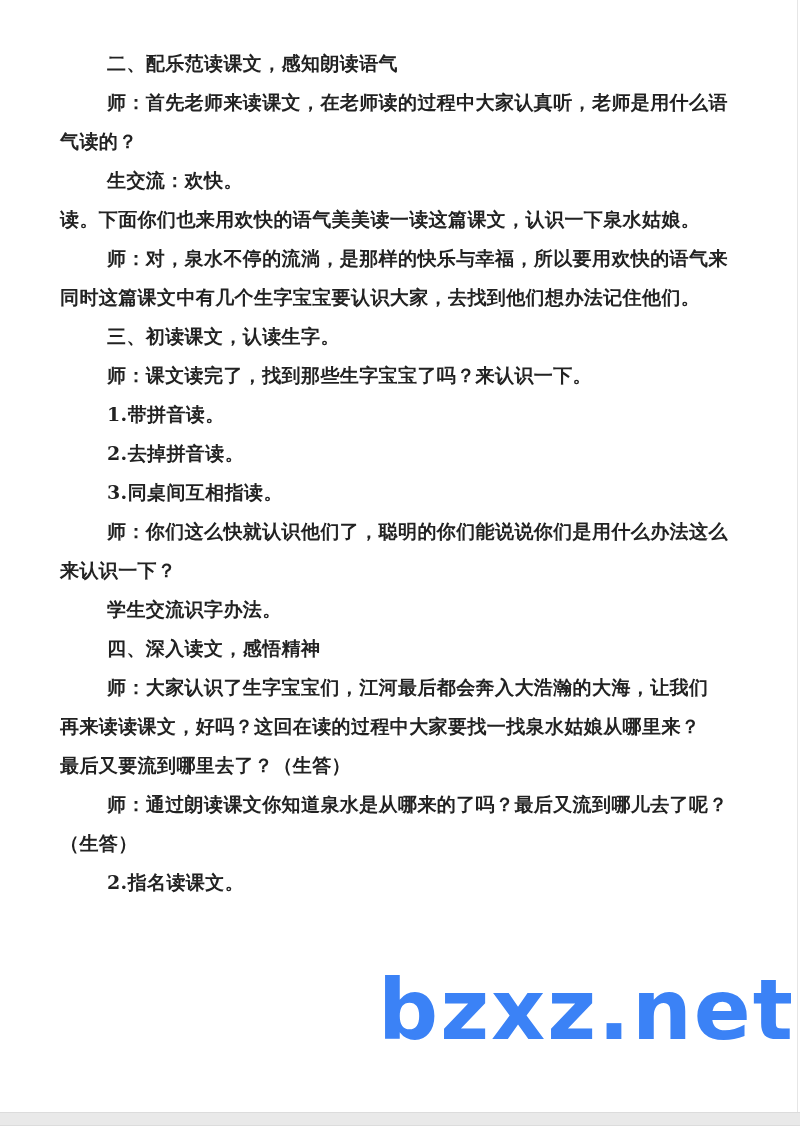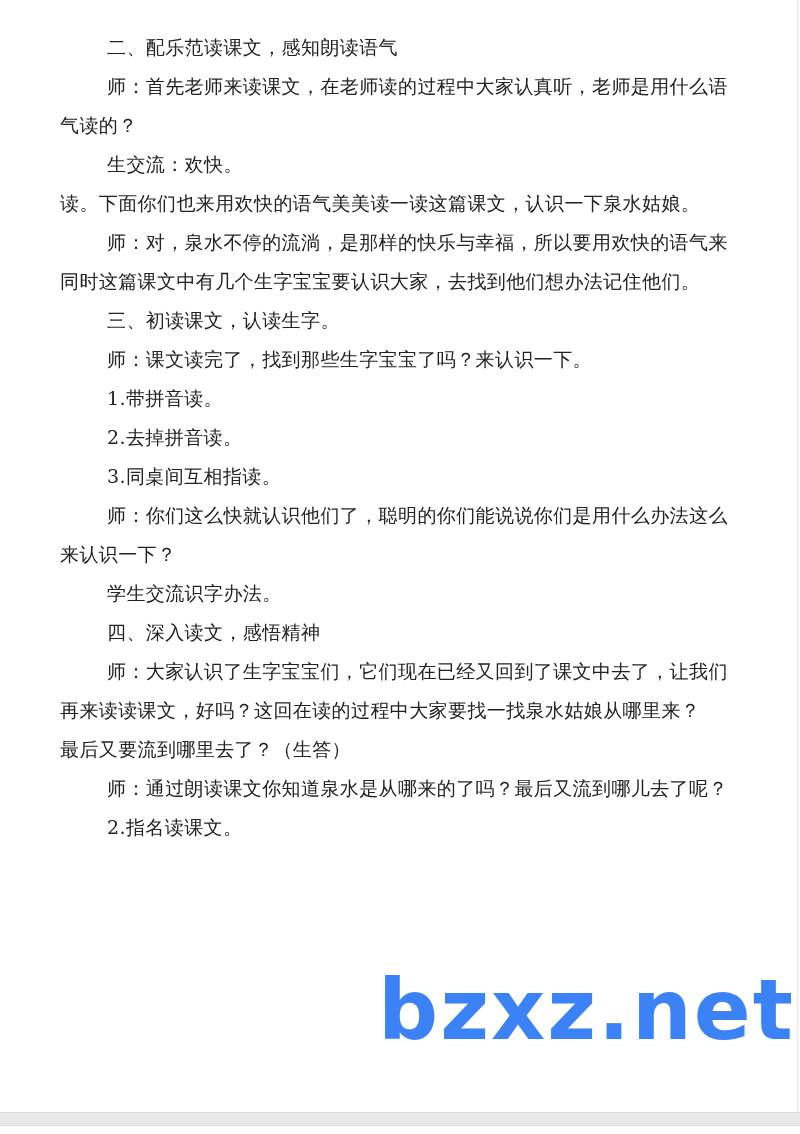--- a/index.html
+++ b/index.html
@@ -20,22 +20,23 @@
       left: 0;
       top: 0;
       width: 797px;
       height: 1112px;
       background: #ffffff;
       border-right: 1px solid #e6e6e6;
     }
     .content {
       position: absolute;
       left: 60px;
-      top: 28px;
+      top: 44px;
       width: 660px;
+      font-weight: bold;
     }
     .para {
       font-size: 19px;
       line-height: 39px;
       margin: 0;
       letter-spacing: 0.4px;
       white-space: nowrap;
     }
     .indent {
       padding-left: 47px;
@@ -108,25 +109,26 @@
         <span class="line indent">师：你们这么快就认识他们了，聪明的你们能说说你们是用什么办法这么</span>
         <span class="line">来认识一下？</span>
       </p>
       <p class="para">
         <span class="line indent">学生交流识字办法。</span>
       </p>
       <p class="para">
         <span class="line indent">四、深入读文，感悟精神</span>
       </p>
       <p class="para">
-        <span class="line indent">师：大家认识了生字宝宝们，它们现在已经又回到了课文中去了，让我们</span>
+        <span class="line indent">师：大家认识了生字宝宝们，江河最后都会奔入大浩瀚的大海，让我们</span>
         <span class="line">再来读读课文，好吗？这回在读的过程中大家要找一找泉水姑娘从哪里来？</span>
         <span class="line">最后又要流到哪里去了？（生答）</span>
       </p>
       <p class="para">
         <span class="line indent">师：通过朗读课文你知道泉水是从哪来的了吗？最后又流到哪儿去了呢？</span>
+        <span class="line">（生答）</span>
       </p>
       <p class="para">
         <span class="line indent">2.指名读课文。</span>
       </p>
     </div>
 </div>
 <div class="bottom-bar"></div>
 
 </body></html>

